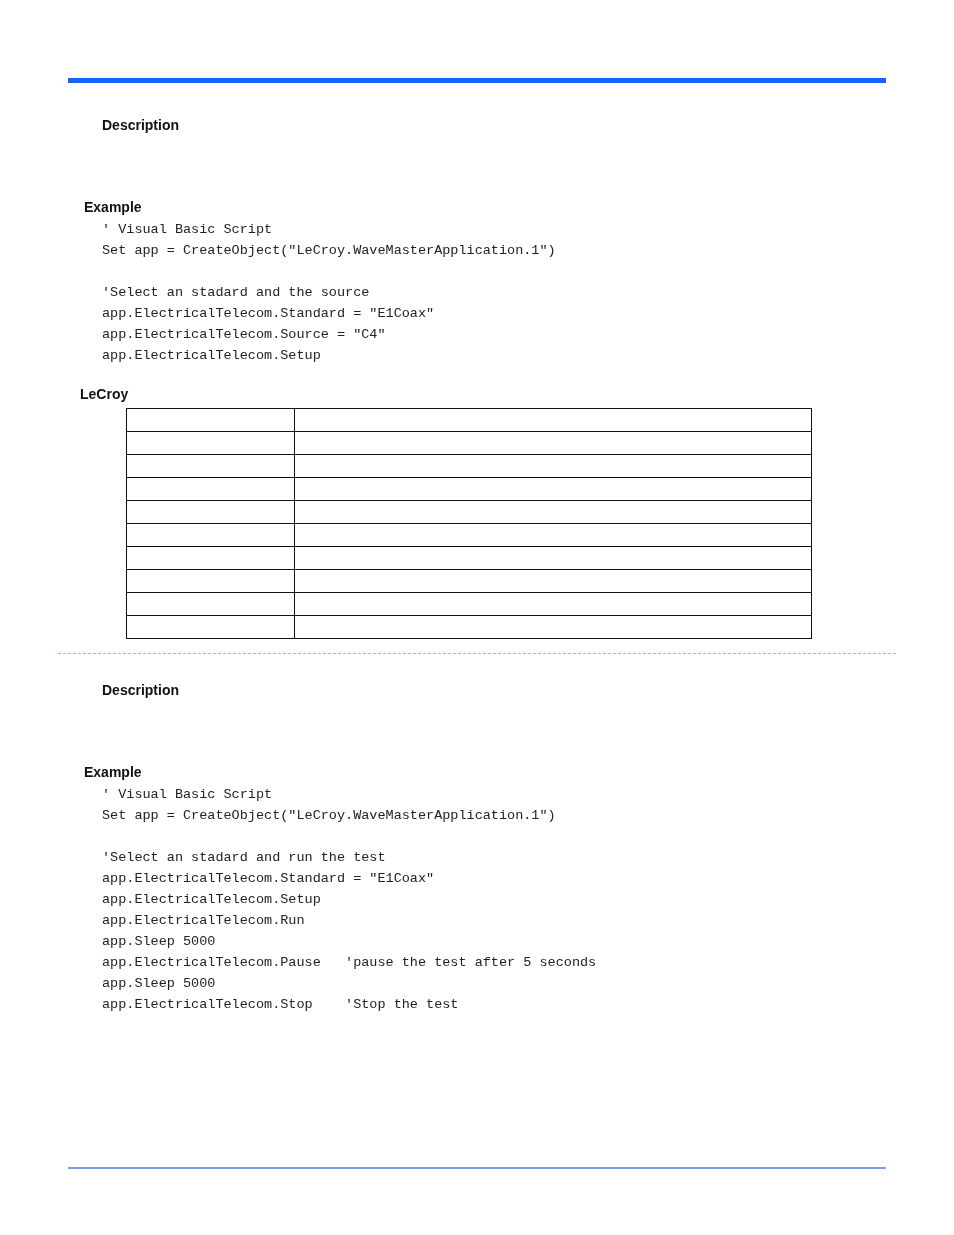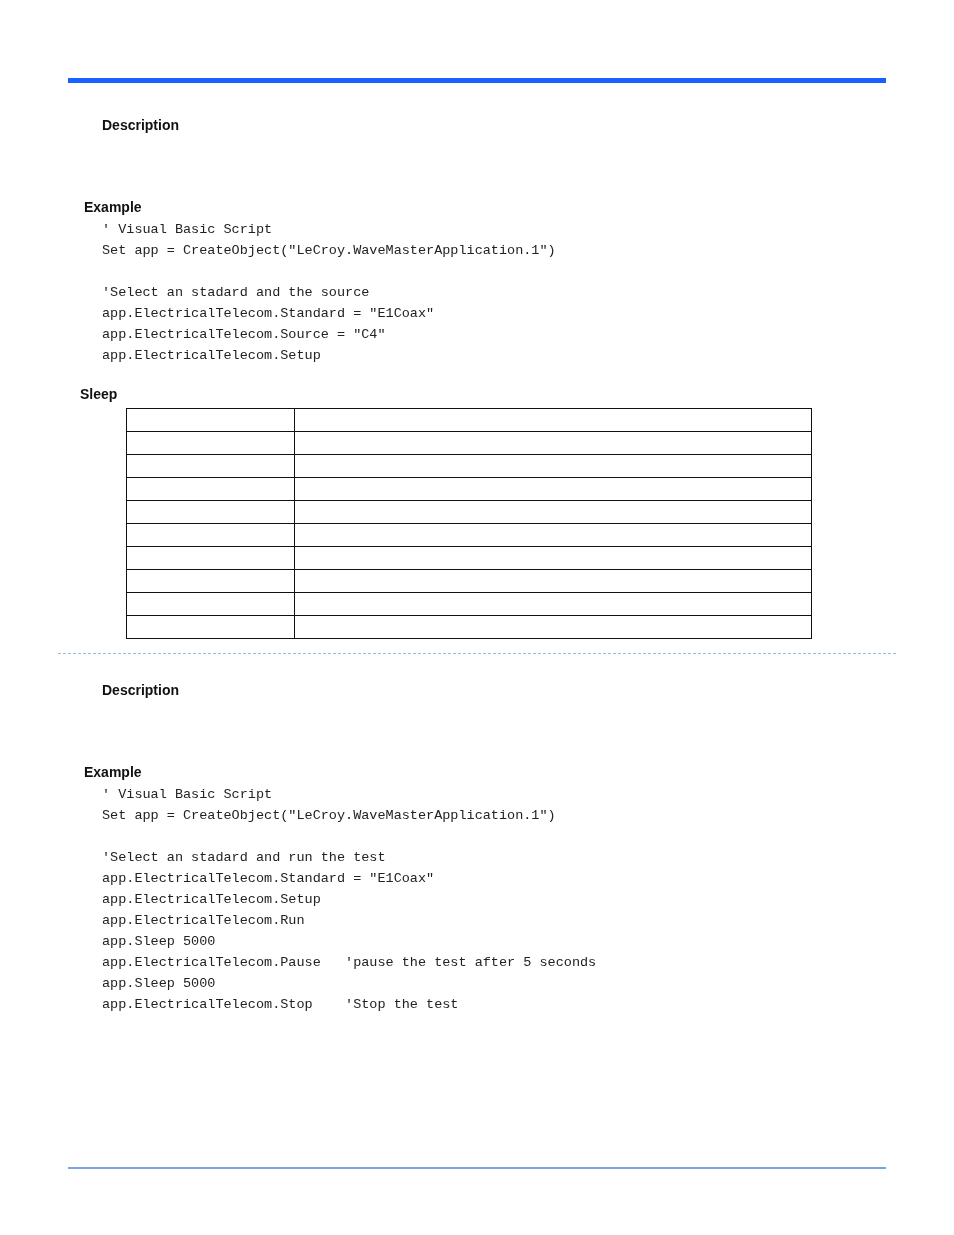--- a/index.html
+++ b/index.html
@@ -73,21 +73,21 @@
 
     <div class="heading example">Example</div>
     <div class="code-block">' Visual Basic Script
 Set app = CreateObject("LeCroy.WaveMasterApplication.1")
 
 'Select an stadard and the source
 app.ElectricalTelecom.Standard = "E1Coax"
 app.ElectricalTelecom.Source = "C4"
 app.ElectricalTelecom.Setup</div>
 
-    <div class="heading values">Sleep</div>
+    <div class="heading values">LeCroy</div>
     <table class="values-table">
       <tbody>
         <tr>
             <td></td>
             <td></td>
           </tr>
         <tr>
             <td></td>
             <td></td>
           </tr>

